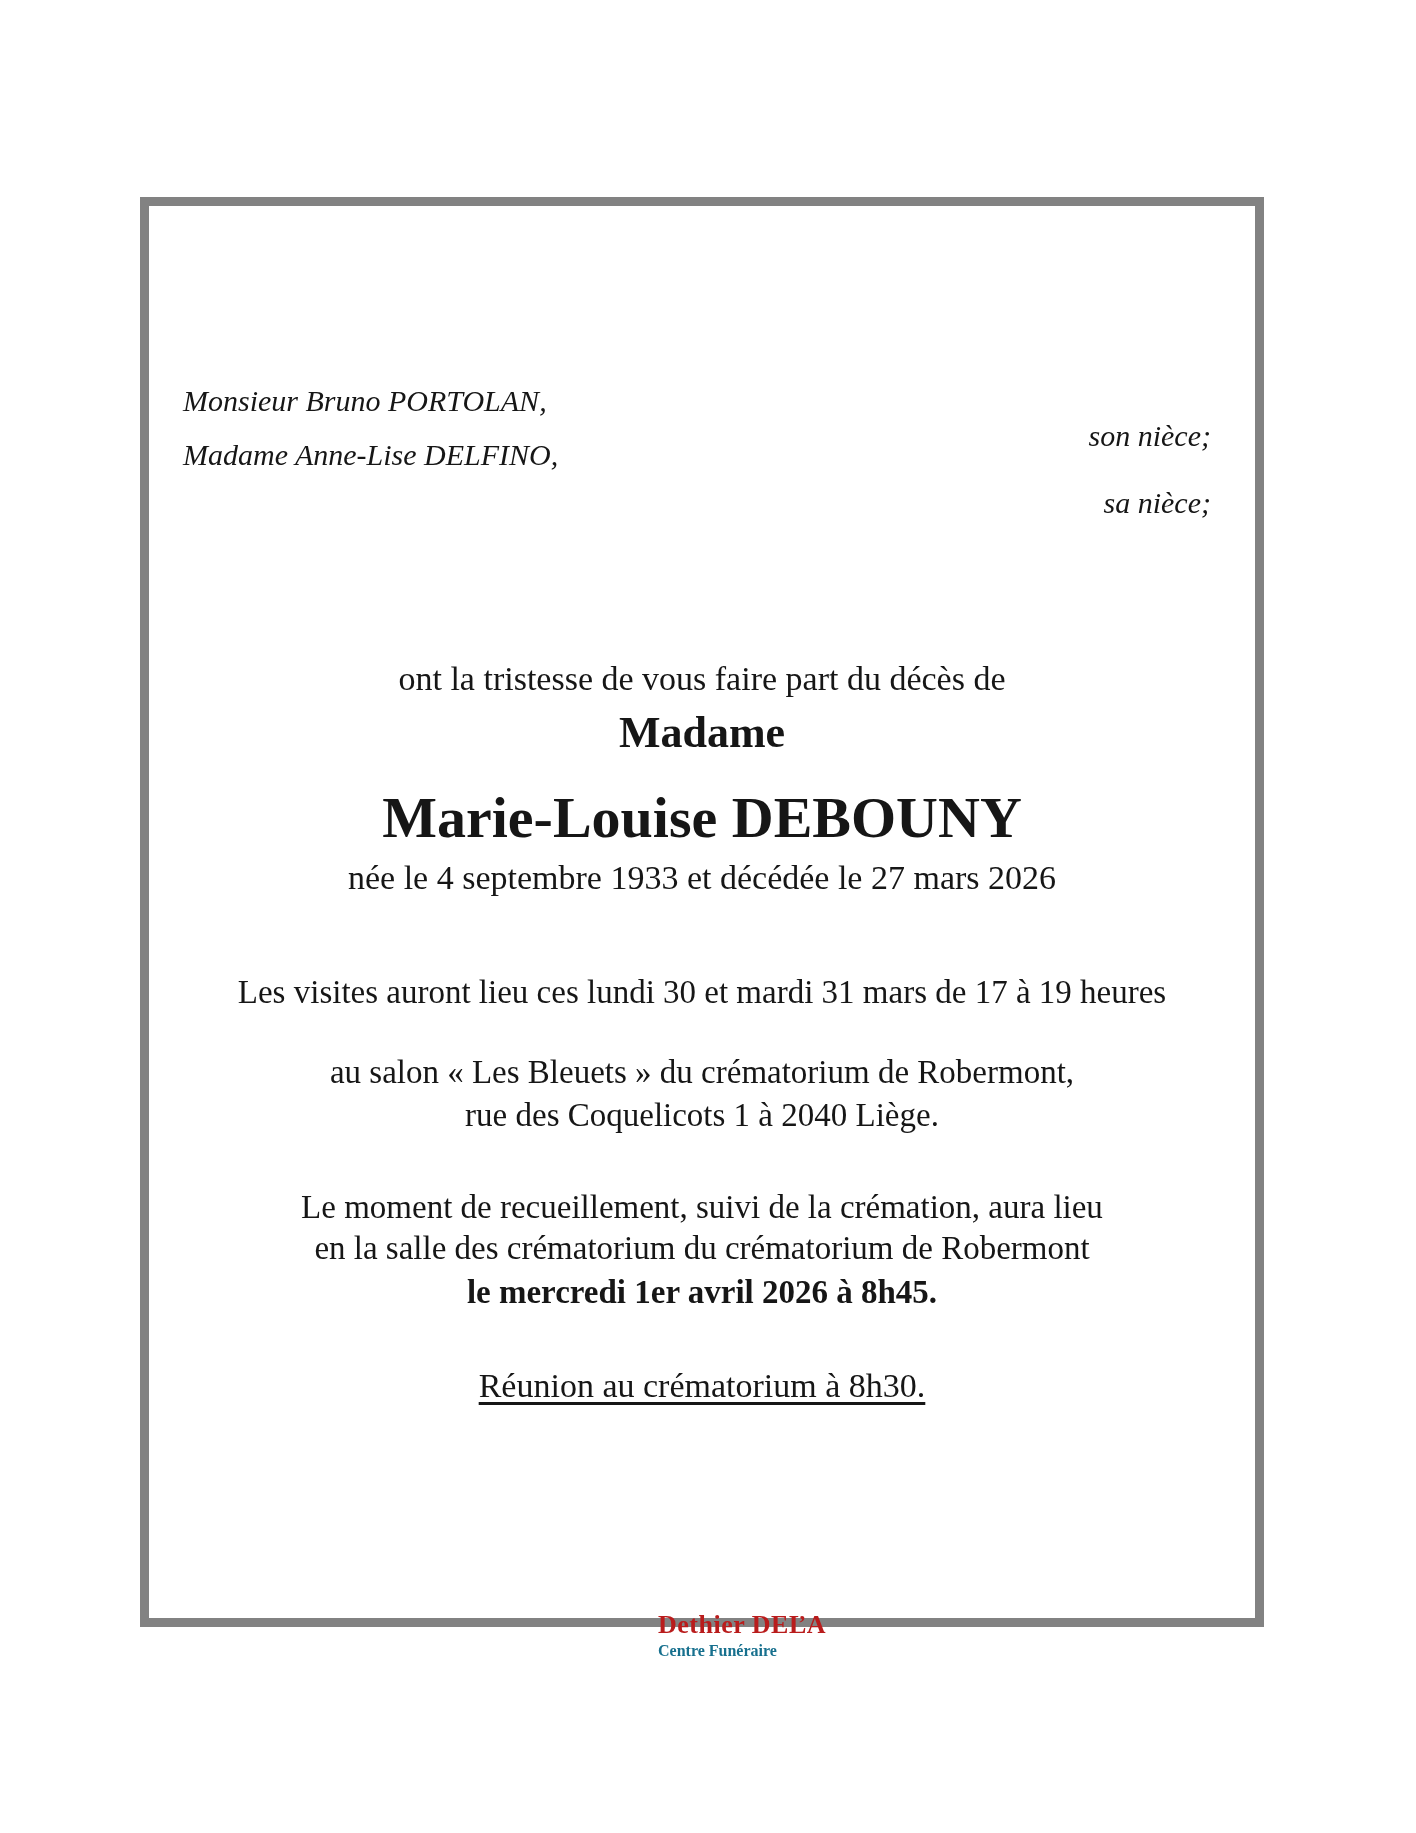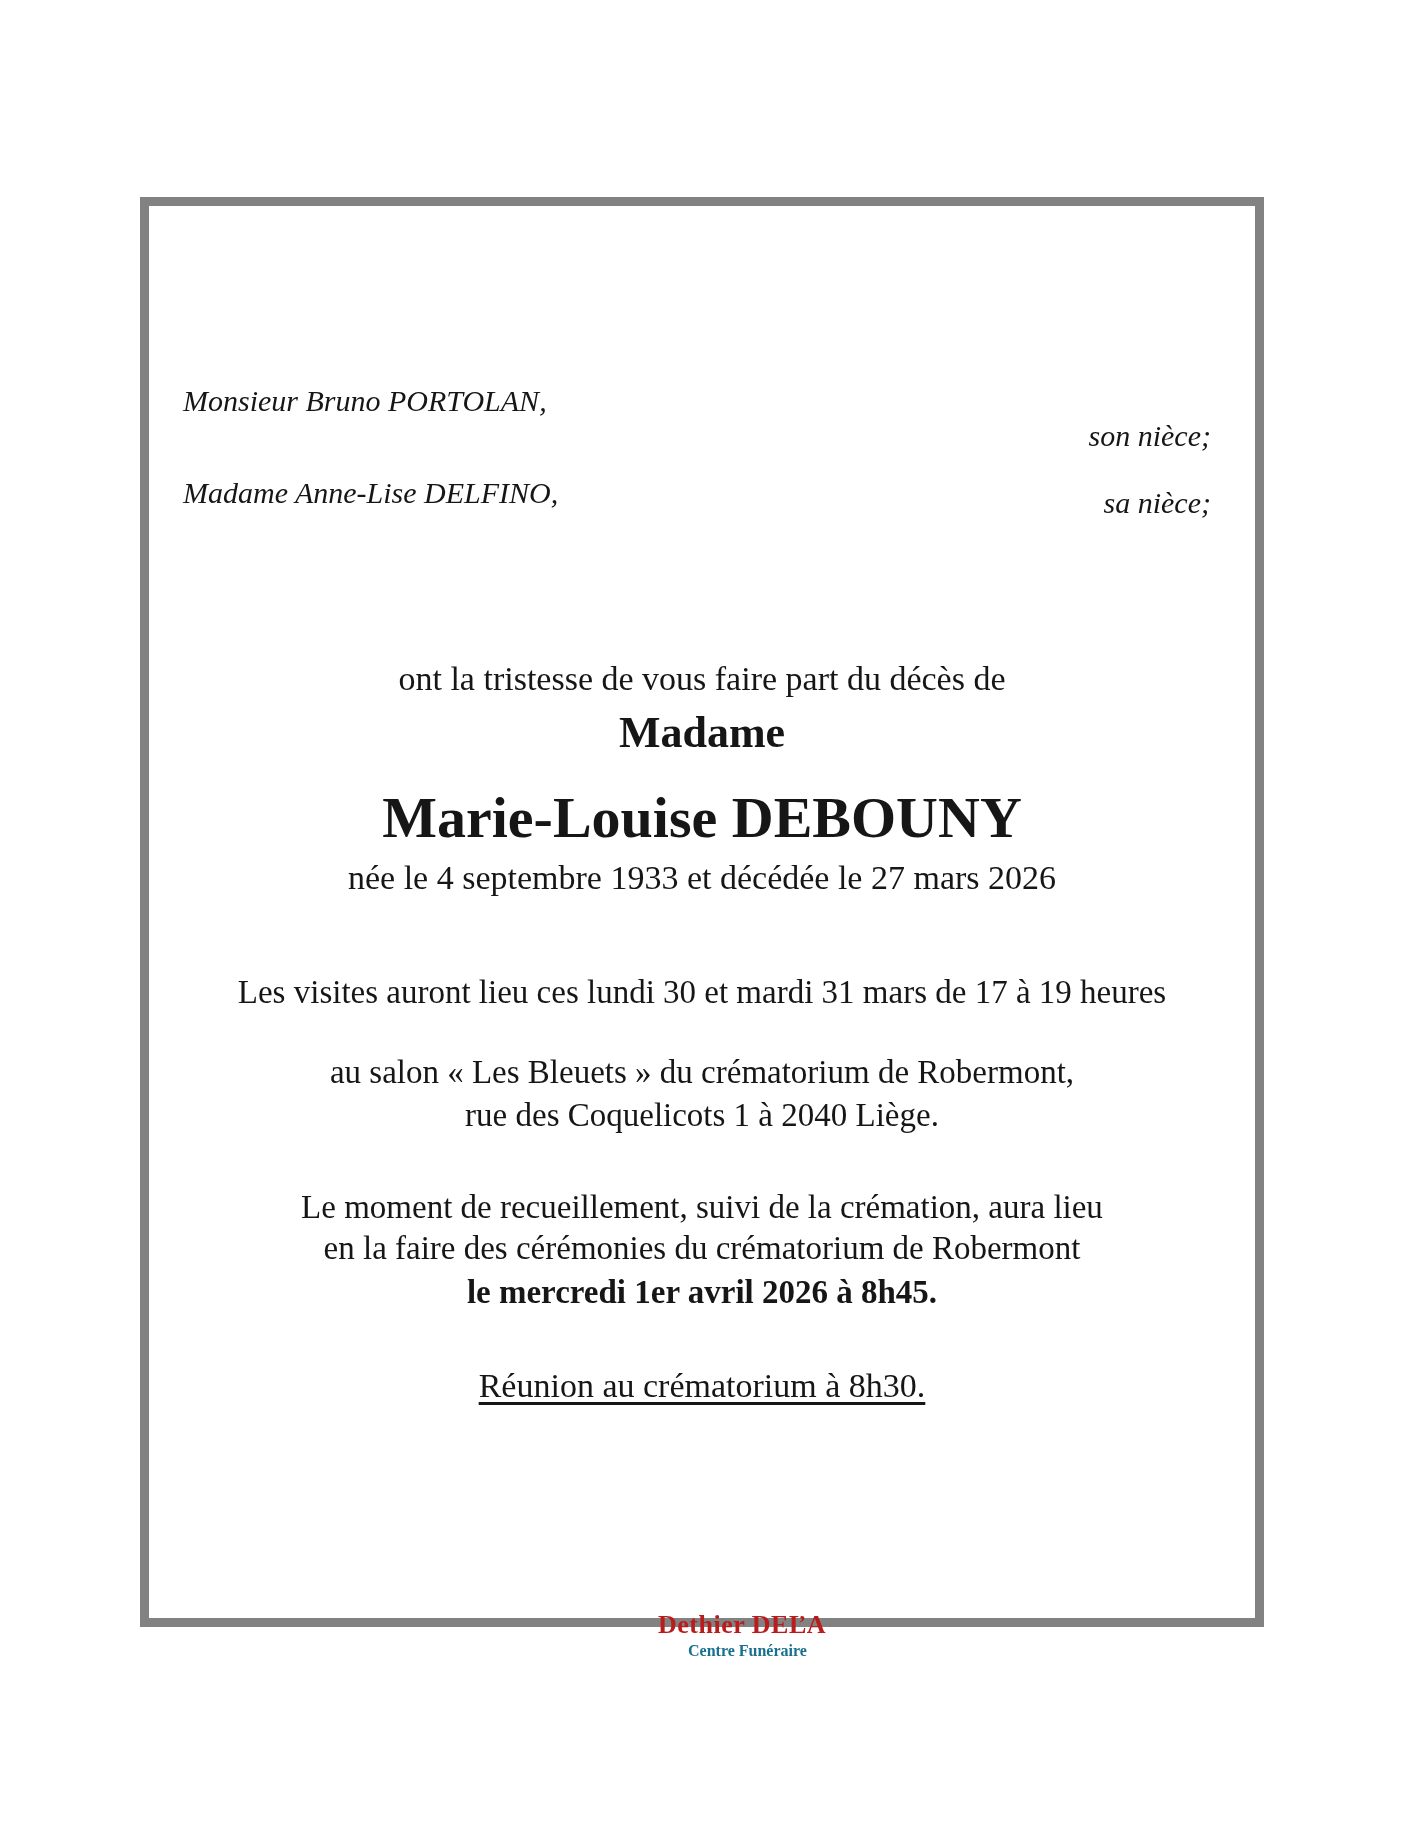--- a/index.html
+++ b/index.html
@@ -78,44 +78,44 @@
 <body>
 
 <div class="page">
 
   <div class="frame"></div>
 
   <div class="txt relative-line relative-left" style="top:384px">Monsieur Bruno PORTOLAN,</div>
 
   <div class="txt relative-line relative-right" style="top:419px">son nièce;</div>
 
-  <div class="txt relative-line relative-left" style="top:476px">Madame Anne-Lise DELFINO,</div>
+  <div class="txt relative-line relative-left" style="top:438px">Madame Anne-Lise DELFINO,</div>
 
   <div class="txt relative-line relative-right" style="top:486px">sa nièce;</div>
 
   <div class="txt centered announce-title">Madame</div>
 
   <div class="txt centered announce-intro">ont la tristesse de vous faire part du décès de</div>
 
   <div class="txt centered announce-name">Marie-Louise DEBOUNY</div>
 
   <div class="txt centered announce-dates">née le 4 septembre 1933 et décédée le 27 mars 2026</div>
 
   <div class="txt centered body-line" style="top:974px">Les visites auront lieu ces lundi 30 et mardi 31 mars de 17 à 19 heures</div>
 
   <div class="txt centered body-line" style="top:1054px">au salon « Les Bleuets » du crématorium de Robermont,</div>
 
   <div class="txt centered body-line" style="top:1097px">rue des Coquelicots 1 à 2040 Liège.</div>
 
   <div class="txt centered body-line" style="top:1189px">Le moment de recueillement, suivi de la crémation, aura lieu</div>
 
-  <div class="txt centered body-line" style="top:1230px">en la faire des cérémonies du crématorium de Robermont</div>
+  <div class="txt centered body-line" style="top:1230px">en la salle des crématorium du crématorium de Robermont</div>
 
   <div class="txt centered body-line bold-line" style="top:1274px">le mercredi 1er avril 2026 à 8h45.</div>
 
   <div class="txt centered body-line underline-line" style="top:1360px; font-size:34px;margin-top:8px;">Réunion au crématorium à 8h30.</div>
 
   <div class="logo">
     <div class="logo-name" style="color: #b91c1c; margin-top: 48px;">Dethier DEĽA</div>
-    <div class="logo-subtitle" style="color: rgb(23, 112, 142); margin-left: 30px;">Centre Funéraire</div>
+    <div class="logo-subtitle" style="color: rgb(23, 112, 142);">Centre Funéraire</div>
   </div>
 
 </div>
 
 </body></html>

